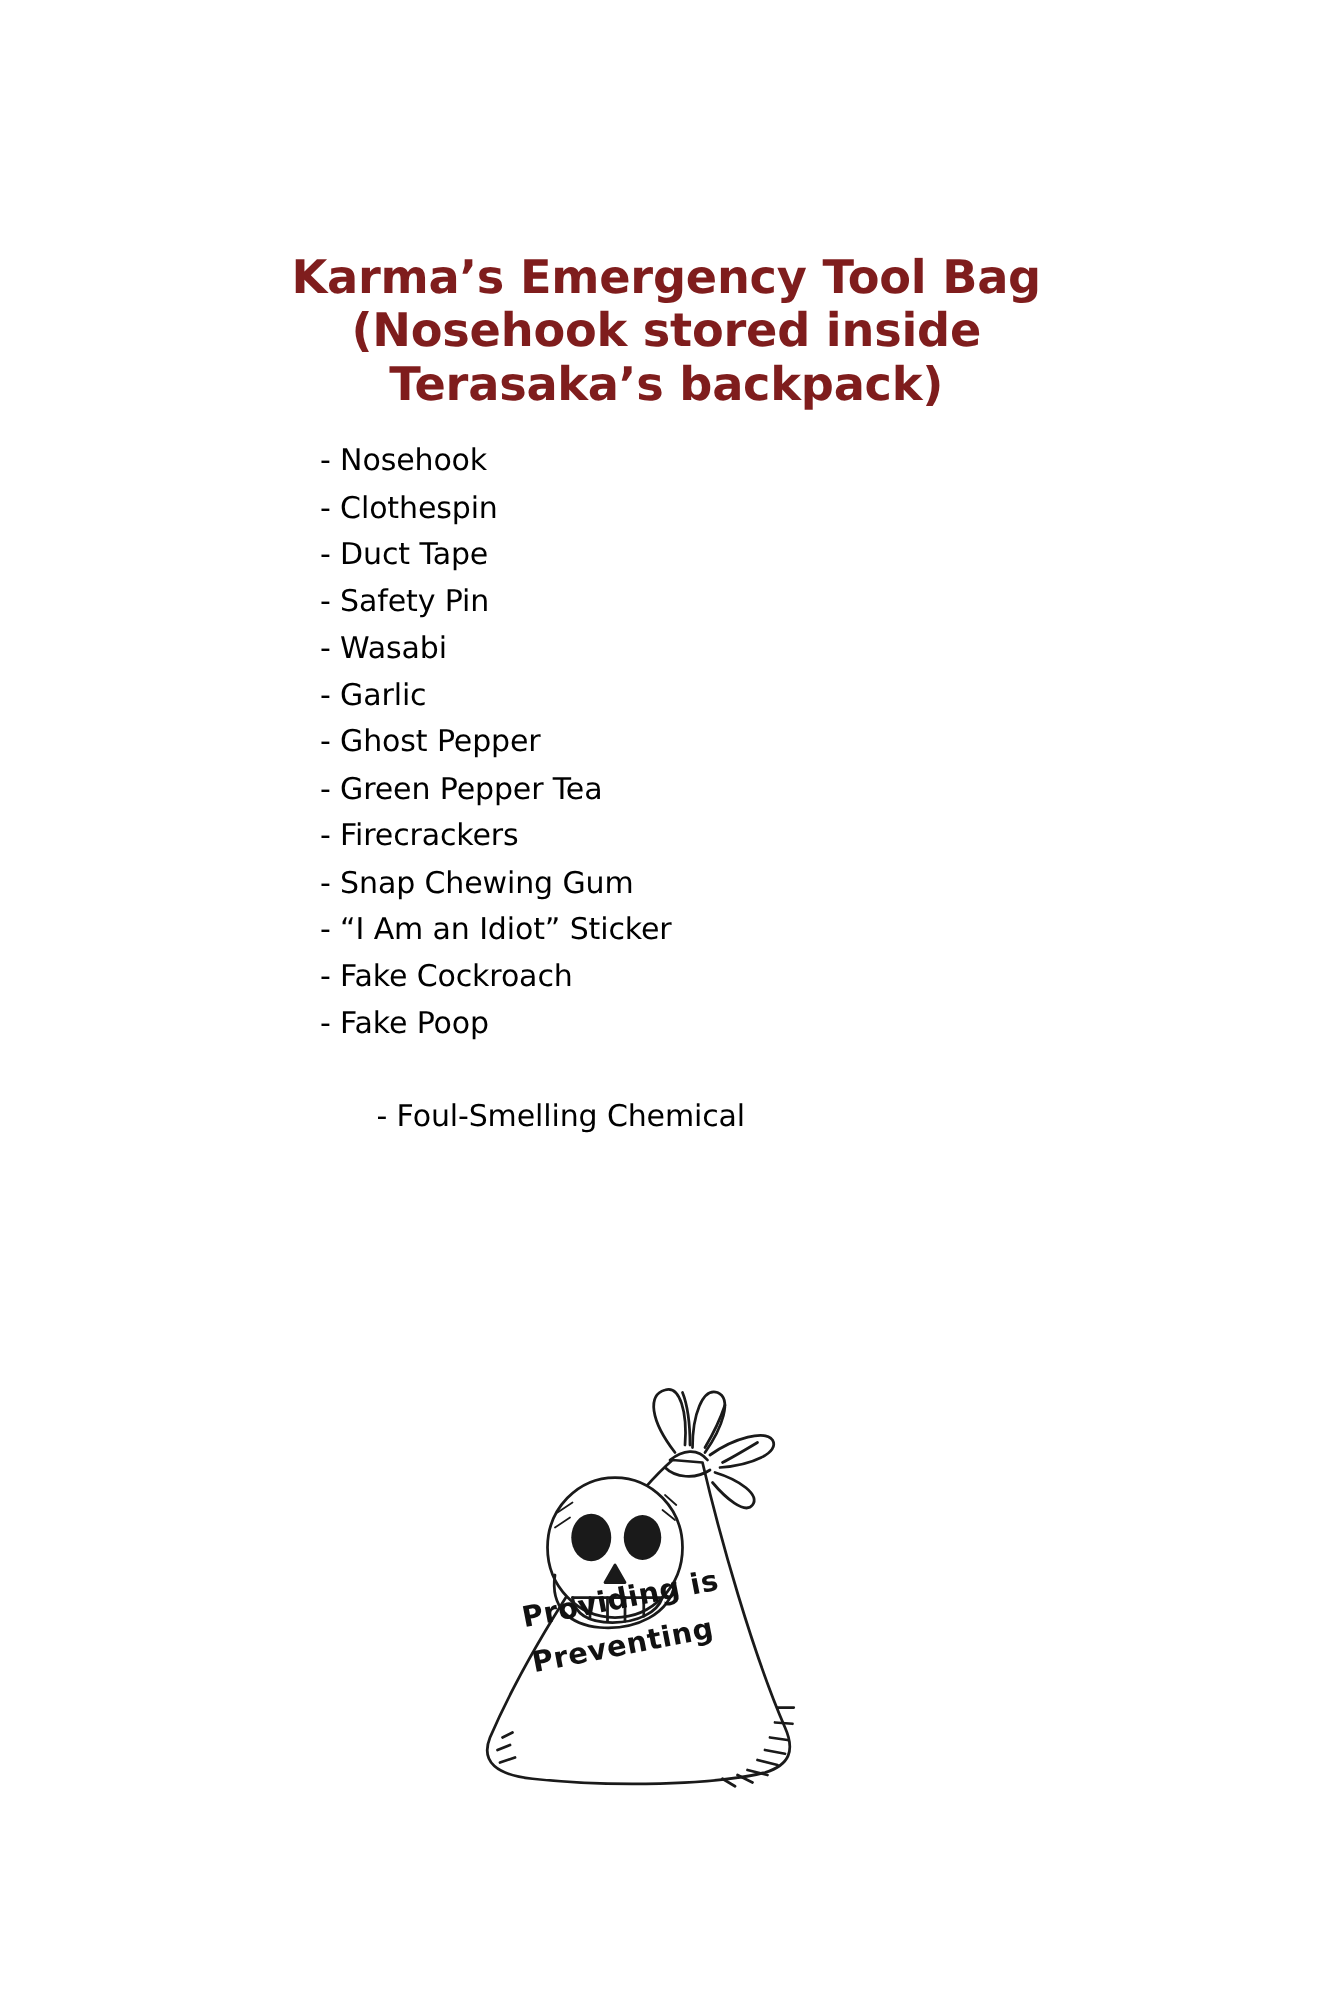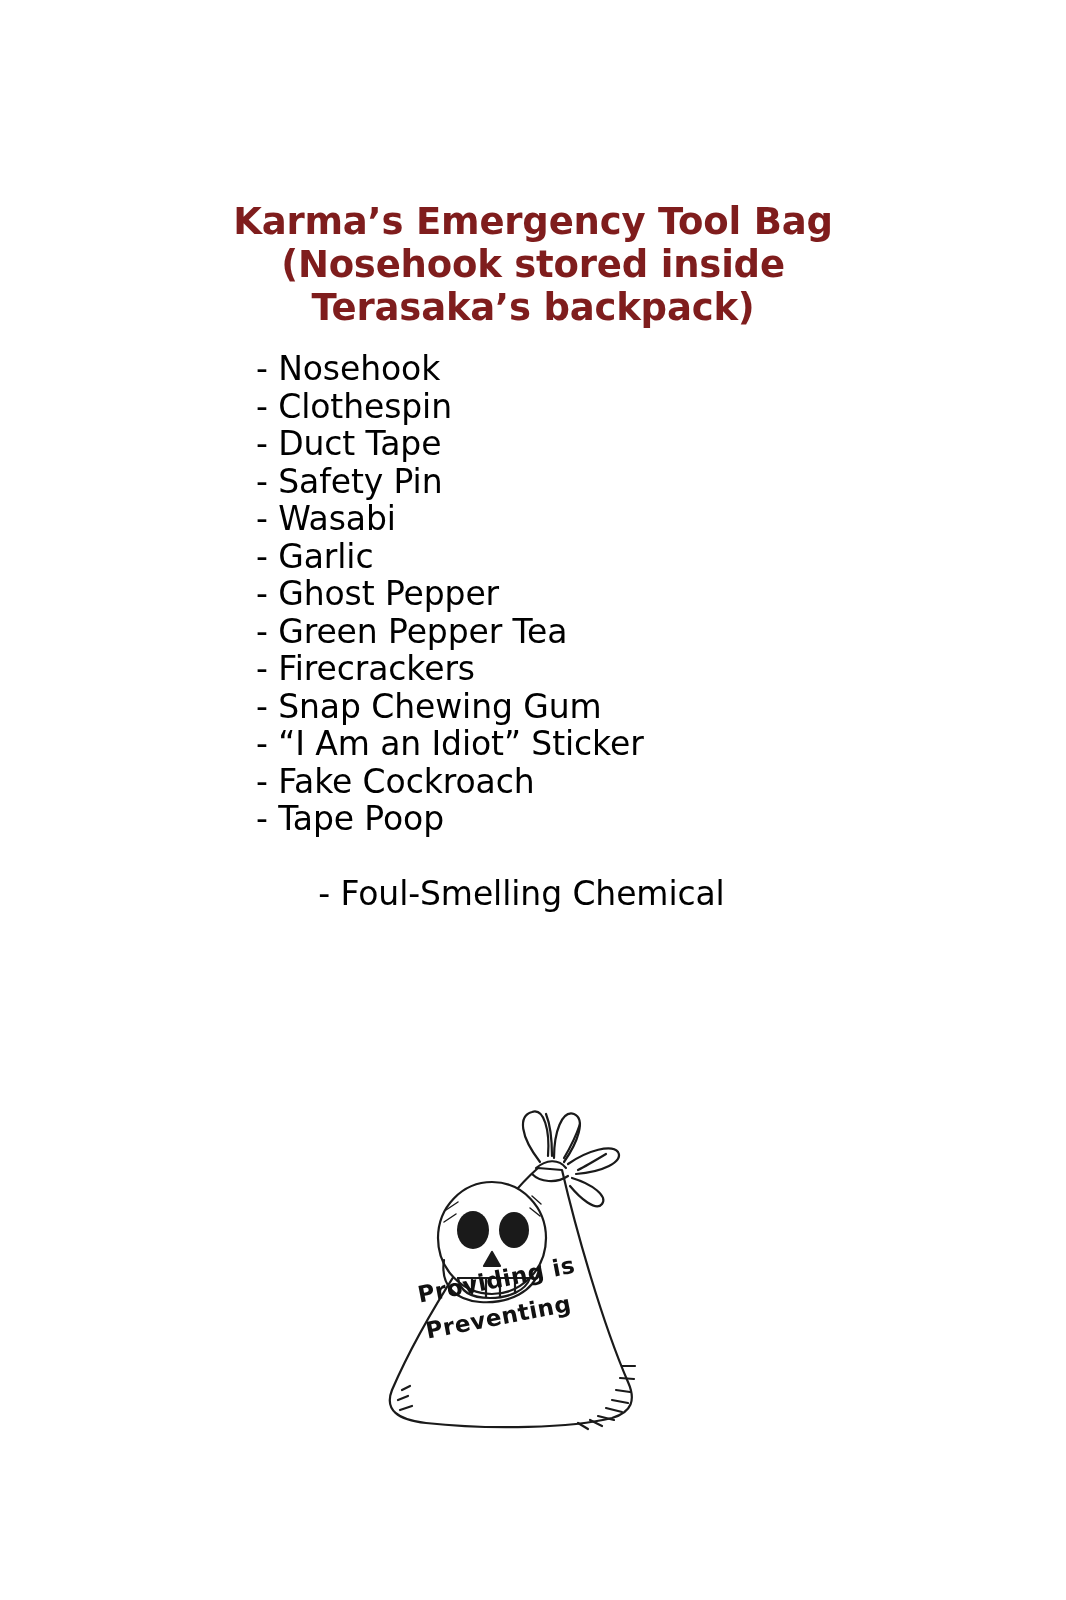--- a/index.html
+++ b/index.html
@@ -40,21 +40,21 @@
   }
 
   .item-list {
     position: absolute;
     top: 350px;
     left: 256px;
     width: 700px;
   }
   .item {
     display: block;
-    font-size: 33px;
+    font-size: 24px;
     line-height: 37.5px;
     font-weight: normal;
     color: #000000;
     white-space: pre-wrap;
     letter-spacing: -0.1px;
   }
   .item .cont {
     display: block;
     padding-left: 23px;
   }
@@ -119,21 +119,21 @@
     <div class="item"><span>- Duct Tape</span></div>
     <div class="item"><span>- Safety Pin</span></div>
     <div class="item"><span>- Wasabi</span></div>
     <div class="item"><span>- Garlic</span></div>
     <div class="item"><span>- Ghost Pepper</span></div>
     <div class="item"><span>- Green Pepper Tea</span></div>
     <div class="item"><span>- Firecrackers</span></div>
     <div class="item"><span>- Snap Chewing Gum</span></div>
     <div class="item"><span>- “I Am an Idiot” Sticker</span></div>
     <div class="item"><span>- Fake Cockroach</span></div>
-    <div class="item"><span>- Tape Poop</span></div>
+    <div class="item"><span>- Fake Poop</span></div>
     <div class="item">
       <span>- Foul-Smelling Chemical</span>
     </div>
   </div>
 
   <div class="bag-art">
     <svg viewBox="0 0 360 350" xmlns="http://www.w3.org/2000/svg">
       <g fill="none" stroke="#1a1a1a" stroke-width="2.2" stroke-linecap="round" stroke-linejoin="round">
 
         <path d="M198 78 C150 120 80 235 52 300 C44 320 58 330 86 333 C150 340 232 338 272 328 C292 322 296 310 288 292 C262 232 236 140 222 80 Z"></path>

